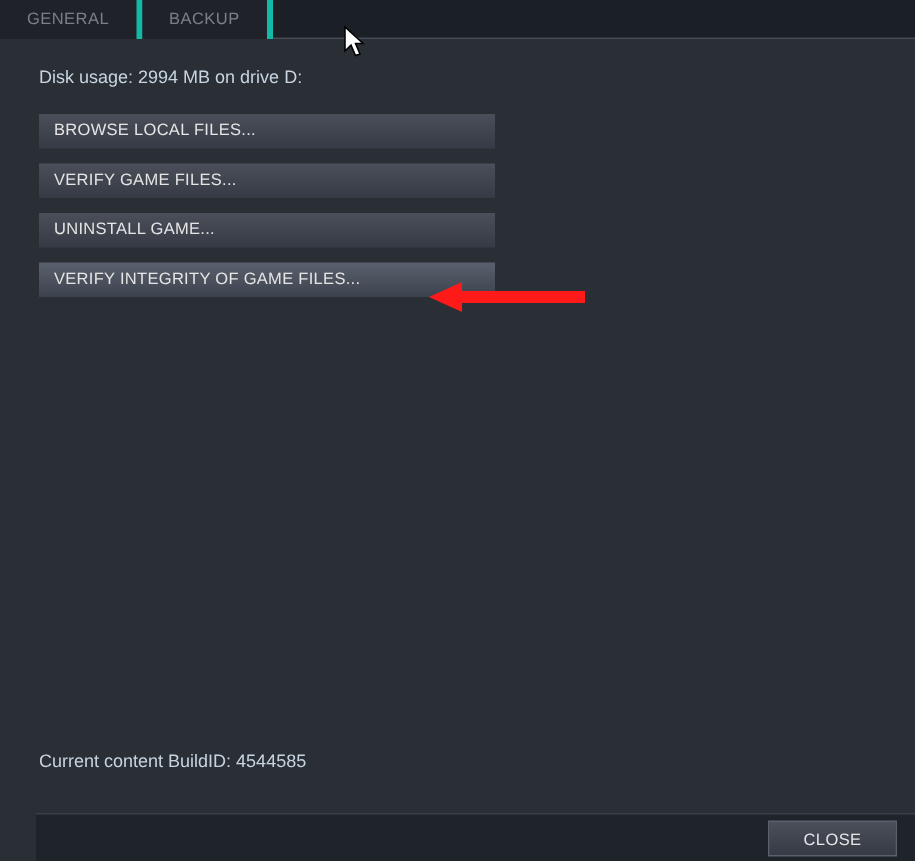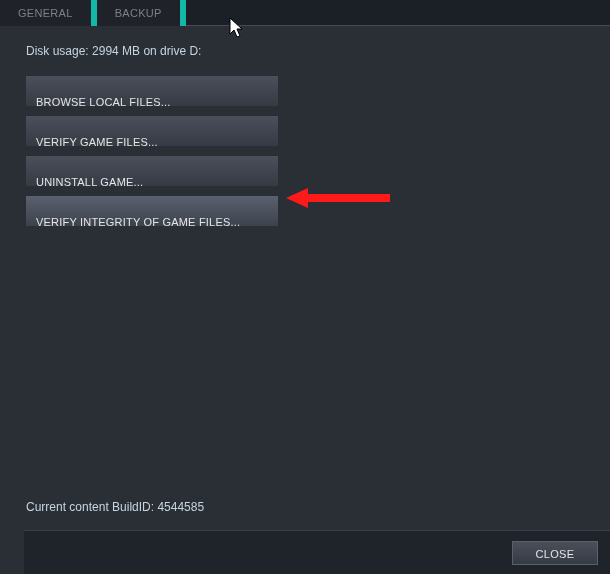--- a/index.html
+++ b/index.html
@@ -18,21 +18,21 @@
     background: #1b1f26;
     border-bottom: 1px solid #454a55;
   }
   .tab {
     padding: 0 18px;
     height: 26px;
     line-height: 26px;
     font-size: 11px;
     color: #8f98a0;
     background: #2a2e35;
-    border-right: 6px solid #14b8a6;
+    border-right: 4px solid #14b8a6;
     cursor: pointer;
     letter-spacing: 0.3px;
   }
   .tab.inactive {
     background: #1f2329;
     color: #7a8088;
   }
   .tab.active {
     background: #383d47;
     color: #e5e5e5;
@@ -41,26 +41,26 @@
     padding: 18px 26px 18px 26px;
     position: relative;
   }
   .disk-usage {
     font-size: 12px;
     color: #c7d5e0;
     margin-bottom: 18px;
   }
   .btn {
     display: block;
-    width: 252px;
+    width: 304px;
     height: 23px;
     line-height: 23px;
     font-size: 11px;
     color: #e5e5e5;
-    padding: 15px 10px;
+    padding: 0 10px;
     margin-bottom: 10px;
     cursor: pointer;
     background: linear-gradient(to bottom, #4a4f5a 0%, #353a44 100%);
     border: none;
     text-align: left;
     letter-spacing: 0.2px;
   }
   .btn.highlight {
     background: linear-gradient(to bottom, #5a616e 0%, #3c424d 100%);
   }
@@ -69,21 +69,21 @@
     left: 26px;
     top: 500px;
     font-size: 12px;
     color: #c7d5e0;
   }
   .footer {
     position: absolute;
     bottom: 0;
     left: 0;
     right: 0;
-    height: 44px;
+    height: 32px;
     background: #1f232a;
     border-top: 1px solid #3a3f49;
     display: flex;
     justify-content: flex-end;
     align-items: center;
     padding-right: 12px;
     margin-left: 24px;
   }
   .close-btn {
     width: 86px;

